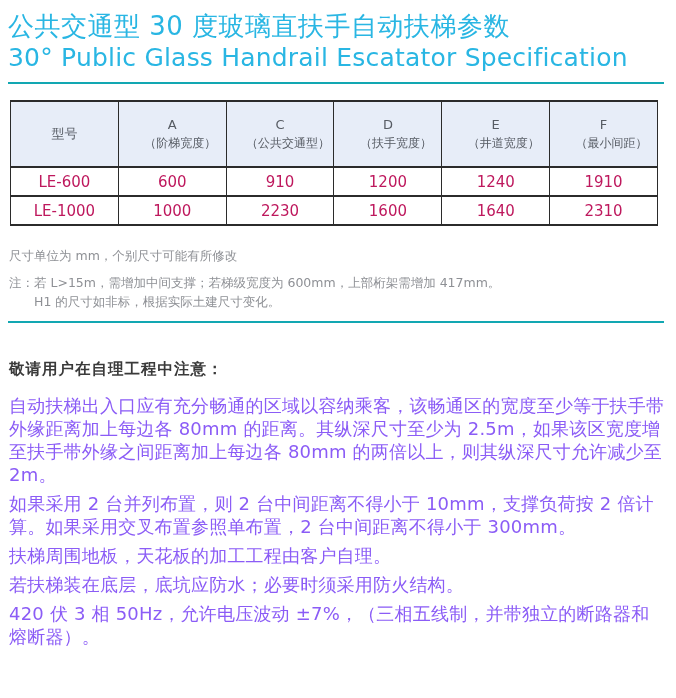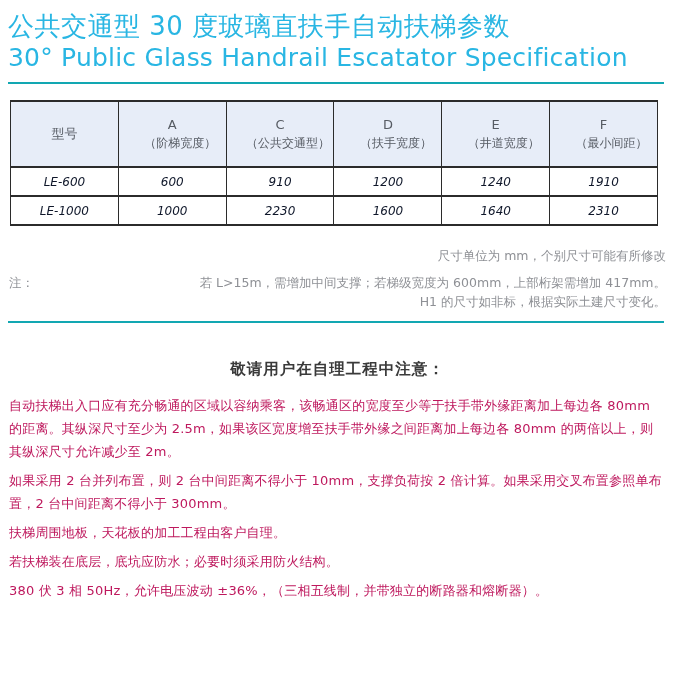--- a/index.html
+++ b/index.html
@@ -32,38 +32,38 @@
     border:solid #2b2b2b;border-width:2px 1px;
     text-align:center;vertical-align:middle;padding:0;
   }
   table.spec thead th{
     background:#e7edf8;height:64px;font-weight:400;
     color:#565b63;font-size:12px;line-height:17px;
   }
   table.spec thead th .code{display:block;font-size:13px;margin-bottom:2px;}
   table.spec thead th .desc{display:block;font-size:12px;padding-left:16px;}
   table.spec tbody td{
-    height:27px;color:#0f172a;font-size:12px;font-weight:400;font-style:italic;
+    height:27px;color:#be185d;font-size:15px;font-weight:400;
   }
 
   
-  .notes{margin:20px 0 0 1px;color:#8e9095;font-size:12.5px;line-height:19px;text-align:right;}
+  .notes{margin:20px 0 0 1px;color:#8e9095;font-size:12.5px;line-height:19px;}
   .unit-note{margin:0 0 8px 0;}
   .note-row{display:flex;}
   .note-label{flex:none;white-space:pre;}
   .note-body{flex:1;}
 
   
   .attention{margin:37px 0 0 1px;}
   .attention-heading{
     margin:0 0 16px 0;font-size:15.5px;line-height:18px;font-weight:700;
-    color:#3a3a3a;letter-spacing:1px;text-align:center;
+    color:#3a3a3a;letter-spacing:1px;
   }
   .attention p{
-    margin:0 0 6px 0;color:#be185d;font-size:13px;line-height:23px;
+    margin:0 0 6px 0;color:#8b5cf6;font-size:18px;line-height:23px;
     letter-spacing:0.2px;
   }
 </style>
 </head>
 <body>
 
 <div class="page">
 
   <h1 class="title">公共交通型 30 度玻璃直扶手自动扶梯参数</h1>
   <h2 class="subtitle">30° Public Glass Handrail Escatator Specification</h2>
@@ -129,16 +129,16 @@
   </div>
 
   <div class="rule rule-mid"></div>
 
   <section class="attention">
     <h3 class="attention-heading">敬请用户在自理工程中注意：</h3>
     <p>自动扶梯出入口应有充分畅通的区域以容纳乘客，该畅通区的宽度至少等于扶手带外缘距离加上每边各 80mm 的距离。其纵深尺寸至少为 2.5m，如果该区宽度增至扶手带外缘之间距离加上每边各 80mm 的两倍以上，则其纵深尺寸允许减少至 2m。</p>
     <p>如果采用 2 台并列布置，则 2 台中间距离不得小于 10mm，支撑负荷按 2 倍计算。如果采用交叉布置参照单布置，2 台中间距离不得小于 300mm。</p>
     <p>扶梯周围地板，天花板的加工工程由客户自理。</p>
     <p>若扶梯装在底层，底坑应防水；必要时须采用防火结构。</p>
-    <p>380 伏 3 相 50Hz，允许电压波动 ±36%，（三相五线制，并带独立的断路器和熔断器）。</p>
+    <p>420 伏 3 相 50Hz，允许电压波动 ±7%，（三相五线制，并带独立的断路器和熔断器）。</p>
   </section>
 
 </div>
 
 </body></html>

